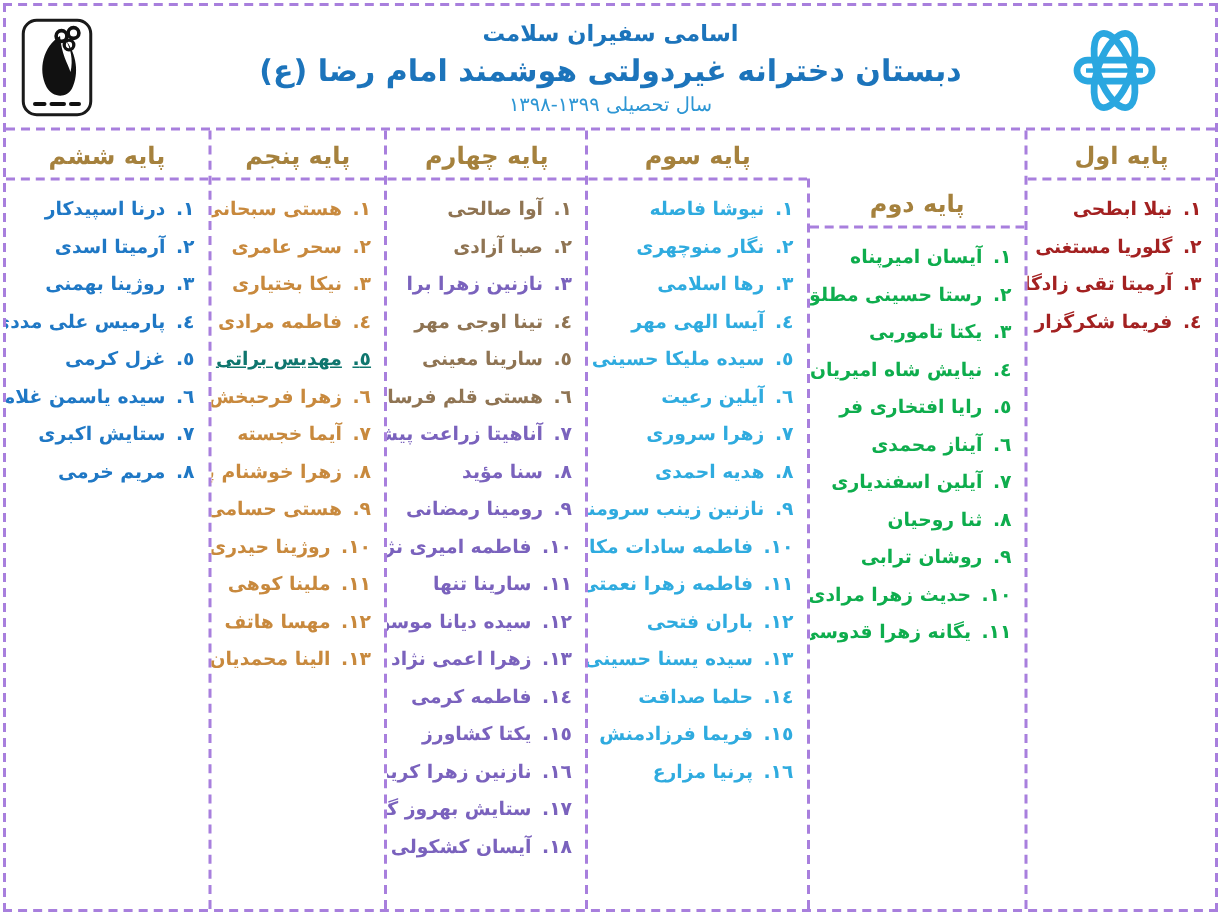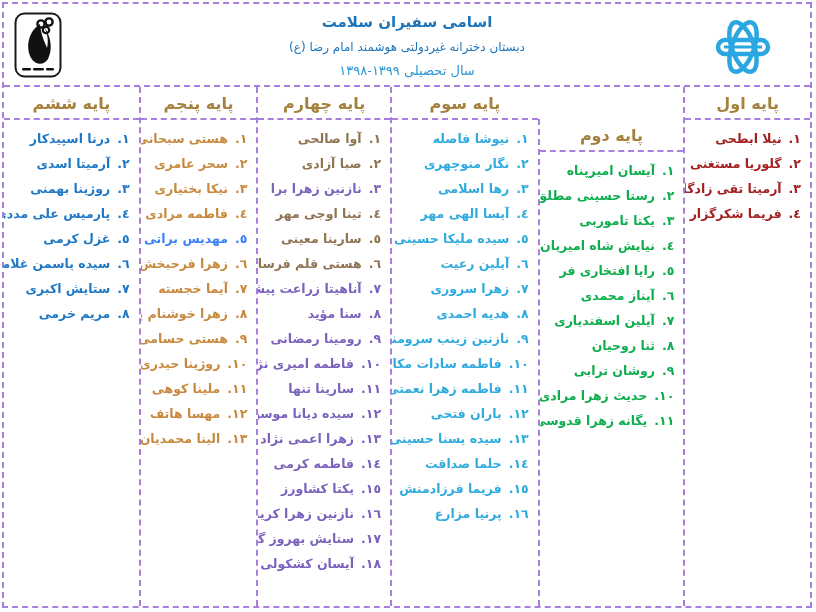--- a/index.html
+++ b/index.html
@@ -3,21 +3,21 @@
 <meta charset="utf-8">
 <style>
   html,body{margin:0;padding:0;background:#ffffff;}
   body{width:816px;height:612px;overflow:hidden;font-family:"DejaVu Sans",sans-serif;}
   .page{position:relative;width:810px;height:606px;margin:2px;border:2px dashed #a87fdd;
         box-sizing:border-box;background:#fff;overflow:hidden;}
   
   .band{position:relative;height:83px;border-bottom:2px dashed #a87fdd;box-sizing:border-box;}
   .titles{position:absolute;left:0;right:0;top:6px;text-align:center;}
   .t1{font-size:15px;font-weight:bold;color:#1c74bb;line-height:24px;}
-  .t2{font-size:12px;font-weight:normal;color:#1c74bb;line-height:26px;}
+  .t2{font-size:20px;font-weight:bold;color:#1c74bb;line-height:26px;}
   .t3{font-size:13px;color:#2d96d4;line-height:22px;direction:ltr;}
   .logo-left{position:absolute;left:10px;top:8px;}
   .logo-right{position:absolute;right:28px;top:10px;}
   
   .grades{display:flex;direction:rtl;height:519px;}
   .grade-col{box-sizing:border-box;overflow:hidden;}
   .grade-col:not(:last-child){border-left:2px dashed #a87fdd;}
   .grade-col:nth-child(1){width:127px;}
   .grade-col:nth-child(2){width:146px;margin-top:32px;}
   .grade-col:nth-child(3){width:148px;}
@@ -143,21 +143,21 @@
           <div class="name-row" style="color: rgb(122, 98, 189);"><span class="num">١٨.</span><span class="nm">آیسان کشکولی</span></div>
         </div>
       </div>
       <div class="grade-col">
         <div class="grade-header">پایه پنجم</div>
         <div class="name-list">
           <div class="name-row" style="color: rgb(200, 137, 61);"><span class="num">١.</span><span class="nm">هستی سبحانی</span></div>
           <div class="name-row" style="color: rgb(200, 137, 61);"><span class="num">٢.</span><span class="nm">سحر عامری</span></div>
           <div class="name-row" style="color: rgb(200, 137, 61);"><span class="num">٣.</span><span class="nm">نیکا بختیاری</span></div>
           <div class="name-row" style="color: rgb(200, 137, 61);"><span class="num">٤.</span><span class="nm">فاطمه مرادی</span></div>
-          <div class="name-row" style="color: #3b82f6;"><span class="num">٥.</span><span class="nm">مهدیس براتی</span></div>
+          <div class="name-row" style="color: #0f766e; text-decoration: underline;"><span class="num">٥.</span><span class="nm">مهدیس براتی</span></div>
           <div class="name-row" style="color: rgb(200, 137, 61);"><span class="num">٦.</span><span class="nm">زهرا فرحبخش</span></div>
           <div class="name-row" style="color: rgb(200, 137, 61);"><span class="num">٧.</span><span class="nm">آیما خجسته</span></div>
           <div class="name-row" style="color: rgb(200, 137, 61);"><span class="num">٨.</span><span class="nm">زهرا خوشنام پور</span></div>
           <div class="name-row" style="color: rgb(200, 137, 61);"><span class="num">٩.</span><span class="nm">هستی حسامی</span></div>
           <div class="name-row" style="color: rgb(200, 137, 61);"><span class="num">١٠.</span><span class="nm">روژینا حیدری</span></div>
           <div class="name-row" style="color: rgb(200, 137, 61);"><span class="num">١١.</span><span class="nm">ملینا کوهی</span></div>
           <div class="name-row" style="color: rgb(200, 137, 61);"><span class="num">١٢.</span><span class="nm">مهسا هاتف</span></div>
           <div class="name-row" style="color: rgb(200, 137, 61);"><span class="num">١٣.</span><span class="nm">الینا محمدیان</span></div>
         </div>
       </div>

